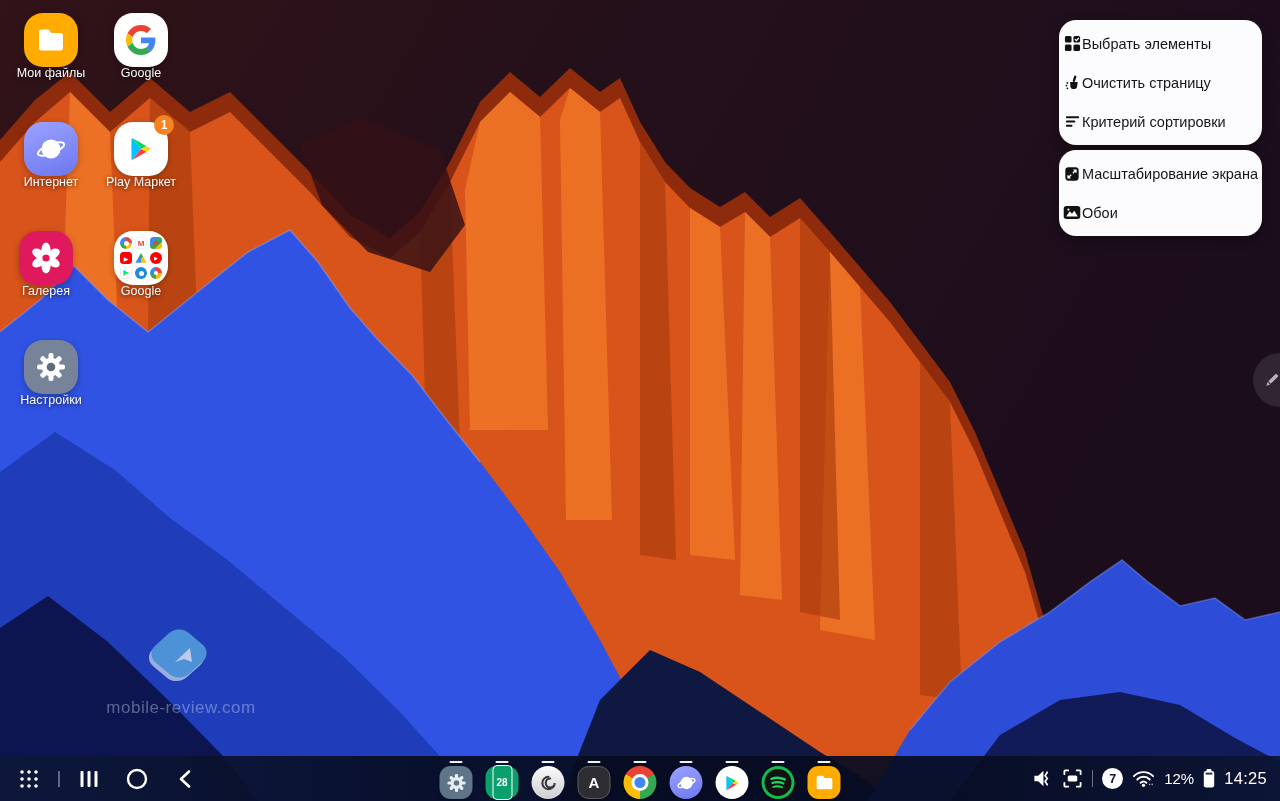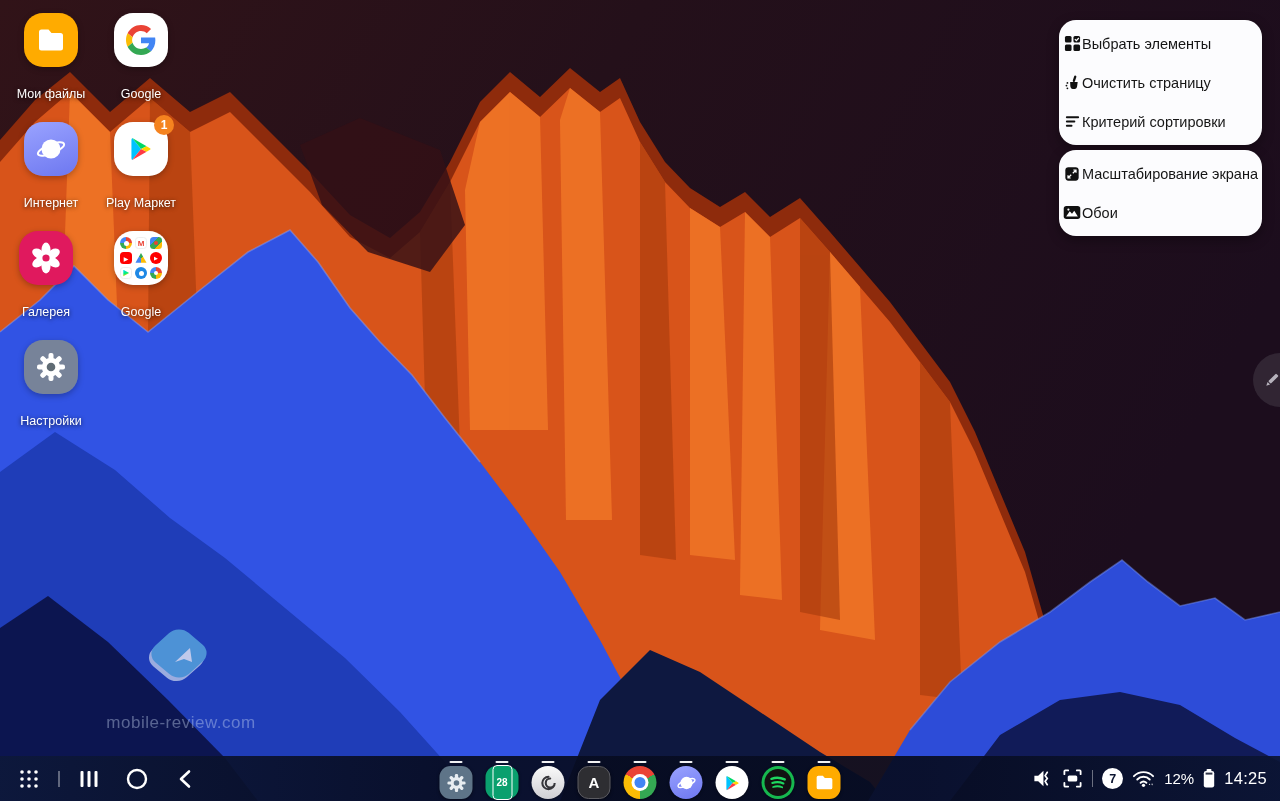--- a/index.html
+++ b/index.html
@@ -1,21 +1,21 @@
 <!DOCTYPE html>
 <html><head>
 <meta charset="utf-8">
 <style>
   html,body{margin:0;padding:0;background:#000;}
   *{box-sizing:border-box;font-family:"Liberation Sans","DejaVu Sans",sans-serif;}
   .screen{position:relative;width:1280px;height:801px;overflow:hidden;background:#1d0e1c;}
   .wallpaper{position:absolute;inset:0;}
 
   
-  .cell{position:absolute;width:86px;display:flex;flex-direction:column;align-items:center;gap:21px;}
+  .cell{position:absolute;width:86px;display:flex;flex-direction:column;align-items:center;gap:0;}
   .dicon{position:relative;width:54px;height:54px;border-radius:19px;display:flex;align-items:center;justify-content:center;box-shadow:0 2px 6px rgba(0,0,0,.28);}
   .dlabel{font-size:12.5px;line-height:13px;color:#fff;text-shadow:0 1px 4px rgba(0,0,0,.75);white-space:nowrap;}
   .badge{position:absolute;top:-7px;right:-6px;width:20px;height:20px;border-radius:50%;background:#f5831f;color:#fff;font-size:12px;font-weight:bold;display:flex;align-items:center;justify-content:center;}
   .minigrid{display:grid;grid-template-columns:repeat(3,12px);grid-template-rows:repeat(3,12px);gap:3px;}
   .mini{width:12px;height:12px;border-radius:3.5px;display:flex;align-items:center;justify-content:center;font-size:8px;font-weight:bold;overflow:hidden;}
 
   
   .menu{position:absolute;top:20px;right:18px;width:203px;display:flex;flex-direction:column;gap:5px;}
   .menu-card{background:#fcfcfe;border-radius:17px;box-shadow:0 4px 12px rgba(0,0,0,.35);padding:4px 0;}
   .menu-item{display:flex;align-items:center;gap:1px;height:39px;padding:0 4px;cursor:default;}
@@ -35,21 +35,21 @@
   .statusright{position:absolute;right:13px;bottom:0;height:45px;display:flex;align-items:center;gap:9px;}
   .stxt{color:#fff;font-size:15px;}
   .time{color:#fff;font-size:16.5px;letter-spacing:.3px;}
   .notif-badge{width:21px;height:21px;border-radius:50%;background:#fff;color:#0b1430;font-weight:bold;font-size:12.5px;display:flex;align-items:center;justify-content:center;}
   .status-divider{width:1.5px;height:17px;background:rgba(255,255,255,.4);}
 
   
   .spen{position:absolute;right:-27px;top:353px;width:54px;height:54px;border-radius:50%;background:rgba(70,62,74,.5);}
   .spen svg{position:absolute;left:9px;top:17px;}
   .watermark{position:absolute;left:96px;top:628px;width:170px;display:flex;flex-direction:column;align-items:center;opacity:.72;pointer-events:none;}
-  .wm-text{margin-top:23px;font-size:17px;color:rgba(205,220,245,.55);letter-spacing:.5px;}
+  .wm-text{margin-top:8px;font-size:17px;color:rgba(205,220,245,.55);letter-spacing:.5px;}
   .cal-glyph{width:20px;height:35px;border:1.8px solid #fff;border-radius:4.5px;display:flex;align-items:center;justify-content:center;}
   .cal-glyph span{color:#fff;font-size:10px;font-weight:bold;line-height:10px;}
   .a-glyph{color:#fff;font-size:15px;font-weight:bold;}
 </style>
 </head>
 <body>
 
 <div class="screen">
 
   <svg class="wallpaper" viewBox="0 0 1280 801" preserveAspectRatio="none">

